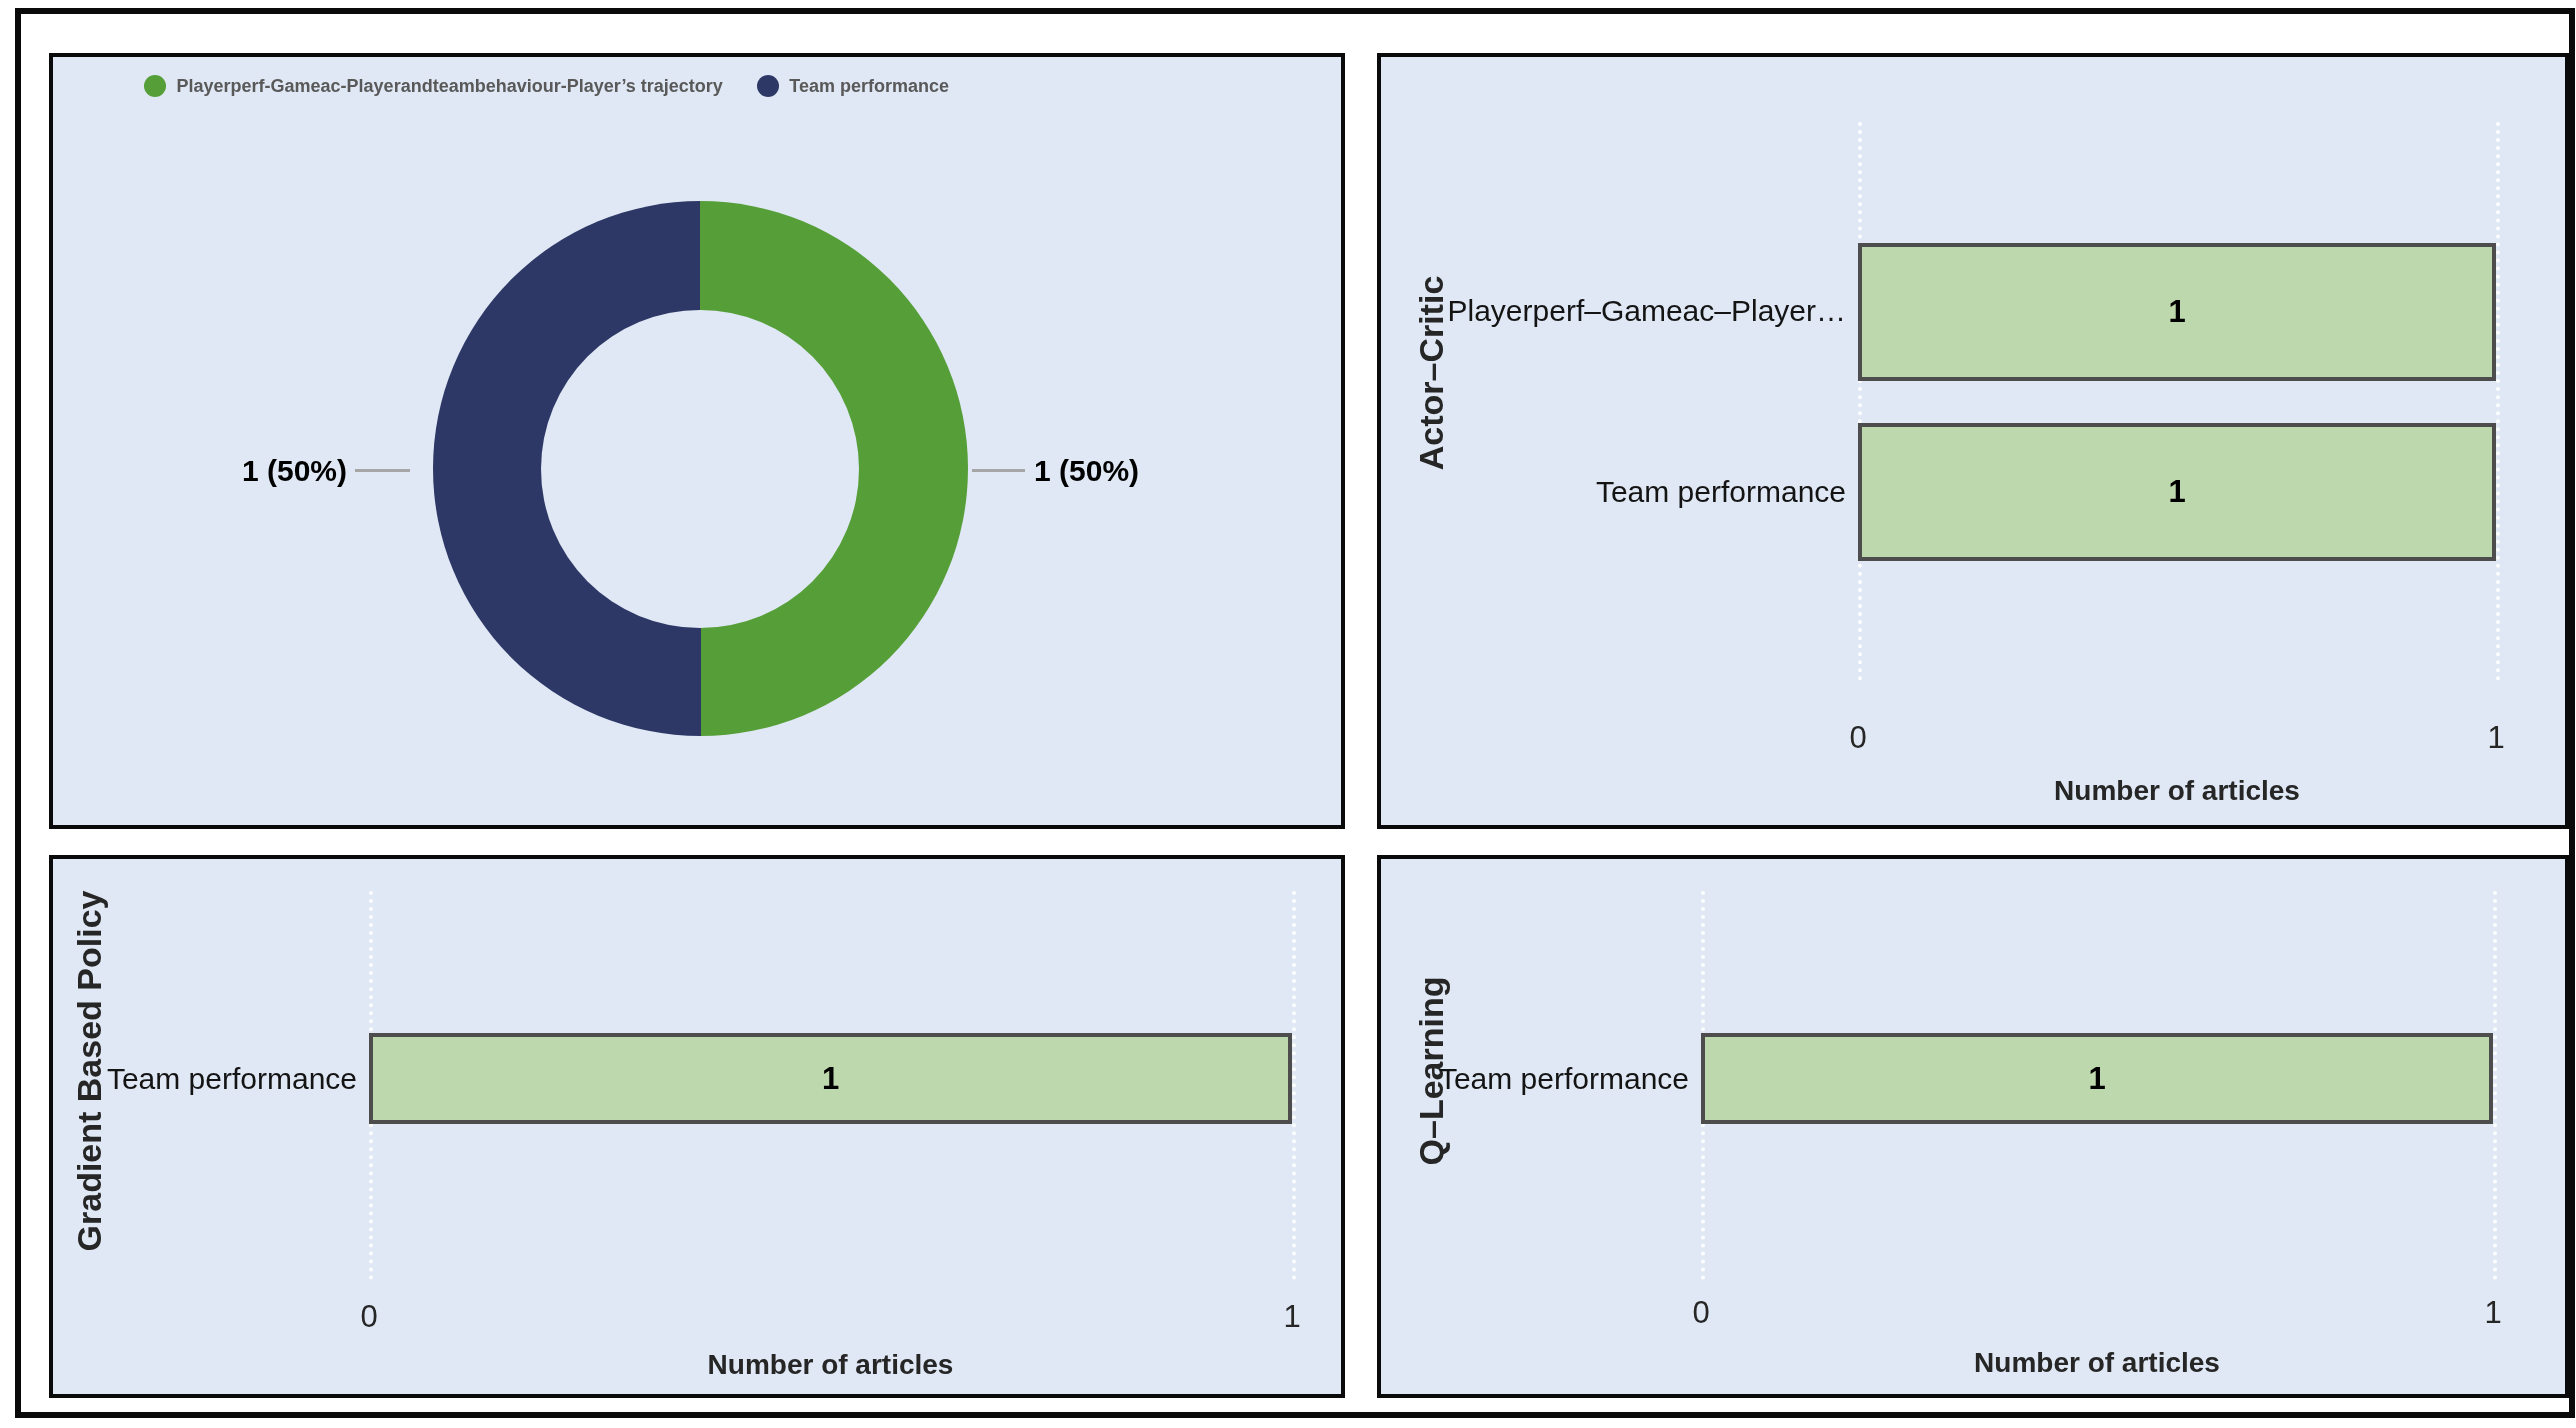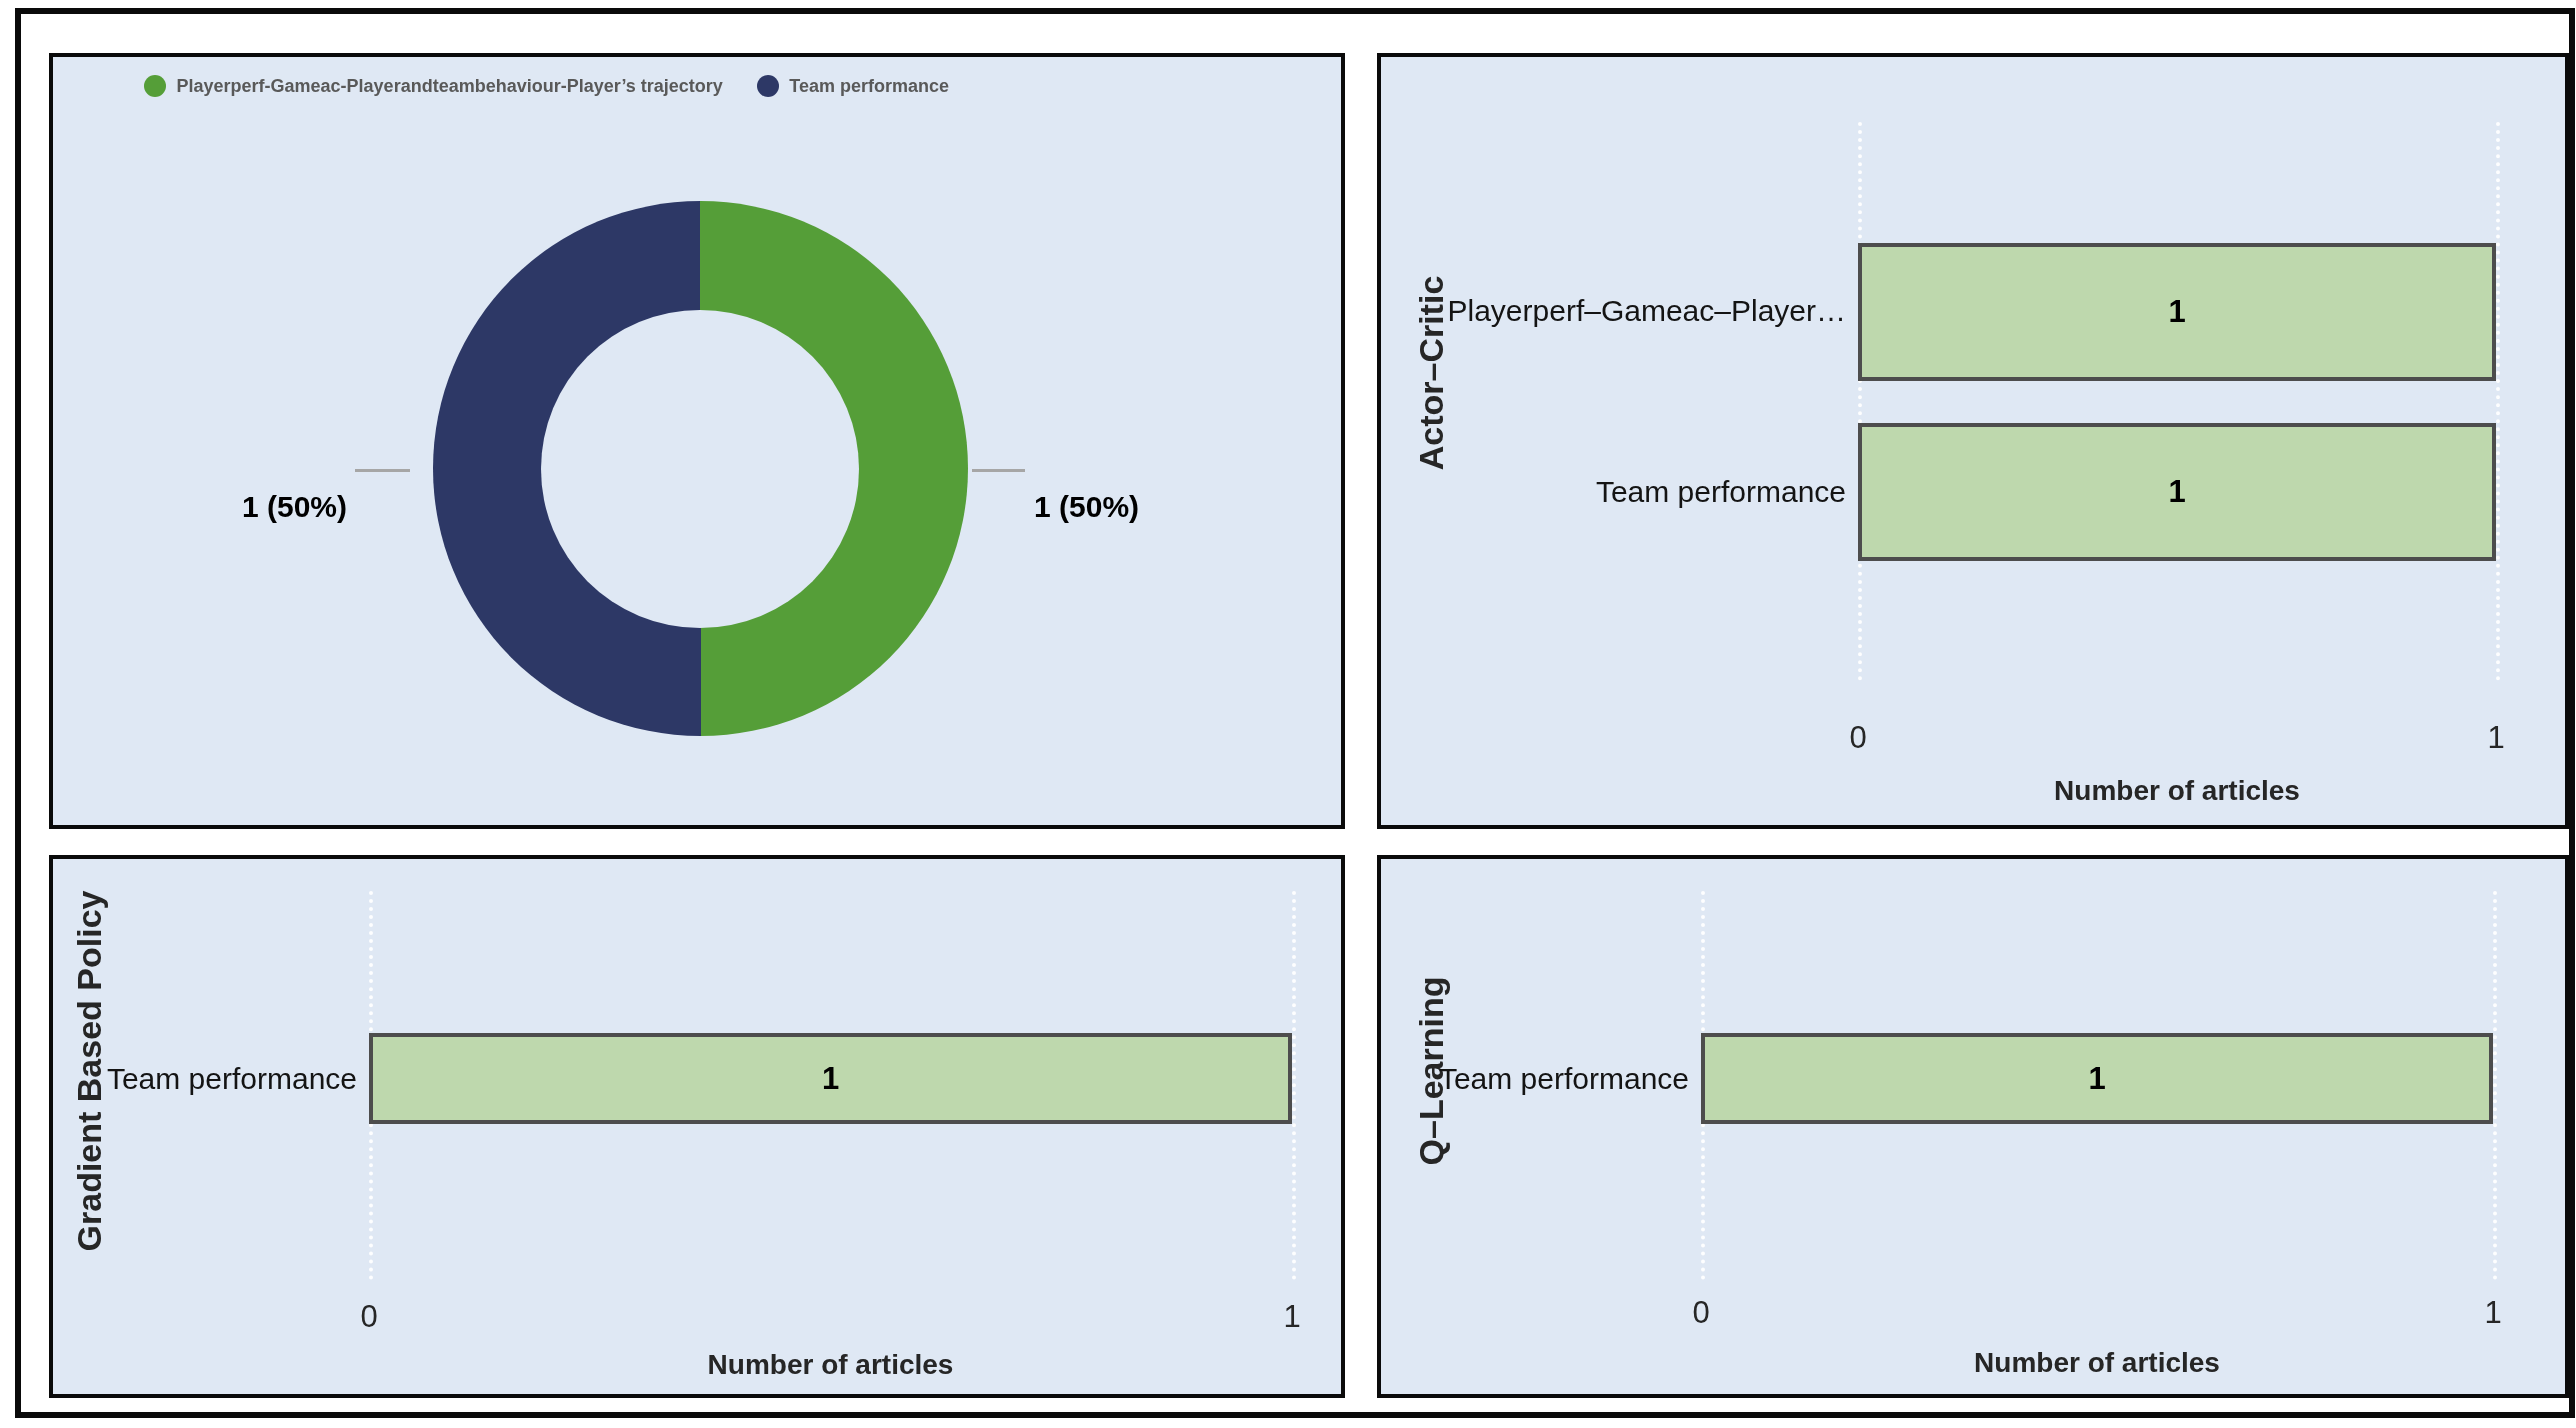--- a/index.html
+++ b/index.html
@@ -28,21 +28,21 @@
   .legend-label { font-weight:bold; font-size:18px; color:#595959; white-space:nowrap; }
 
   .donut-ring {
     position:absolute; left:380px; top:144px; width:535px; height:535px; border-radius:50%;
     background:conic-gradient(#559e38 0deg 180deg, #2d3866 180deg 360deg);
   }
   .donut-hole {
     position:absolute; left:488px; top:253px; width:318px; height:318px; border-radius:50%;
     background:#dfe8f4;
   }
-  .slice-callout { position:absolute; top:414px; transform:translateY(-50%); font-weight:bold; font-size:30px; color:#000; white-space:nowrap;margin-top:36px; }
+  .slice-callout { position:absolute; top:414px; transform:translateY(-50%); font-weight:bold; font-size:30px; color:#000; white-space:nowrap; }
   .callout-left  { left:122px; width:172px; text-align:right; }
   .callout-right { left:981px; }
   .leader { position:absolute; top:412px; height:0; border-top:3.2px solid #a6a6a6; }
   .leader-left  { left:302px;  width:55px; }
   .leader-right { left:919px; width:53px; }
 
   
   .rot-title {
     position:absolute; margin:0; white-space:nowrap;
     font-weight:bold; font-size:34px; color:#262626;

